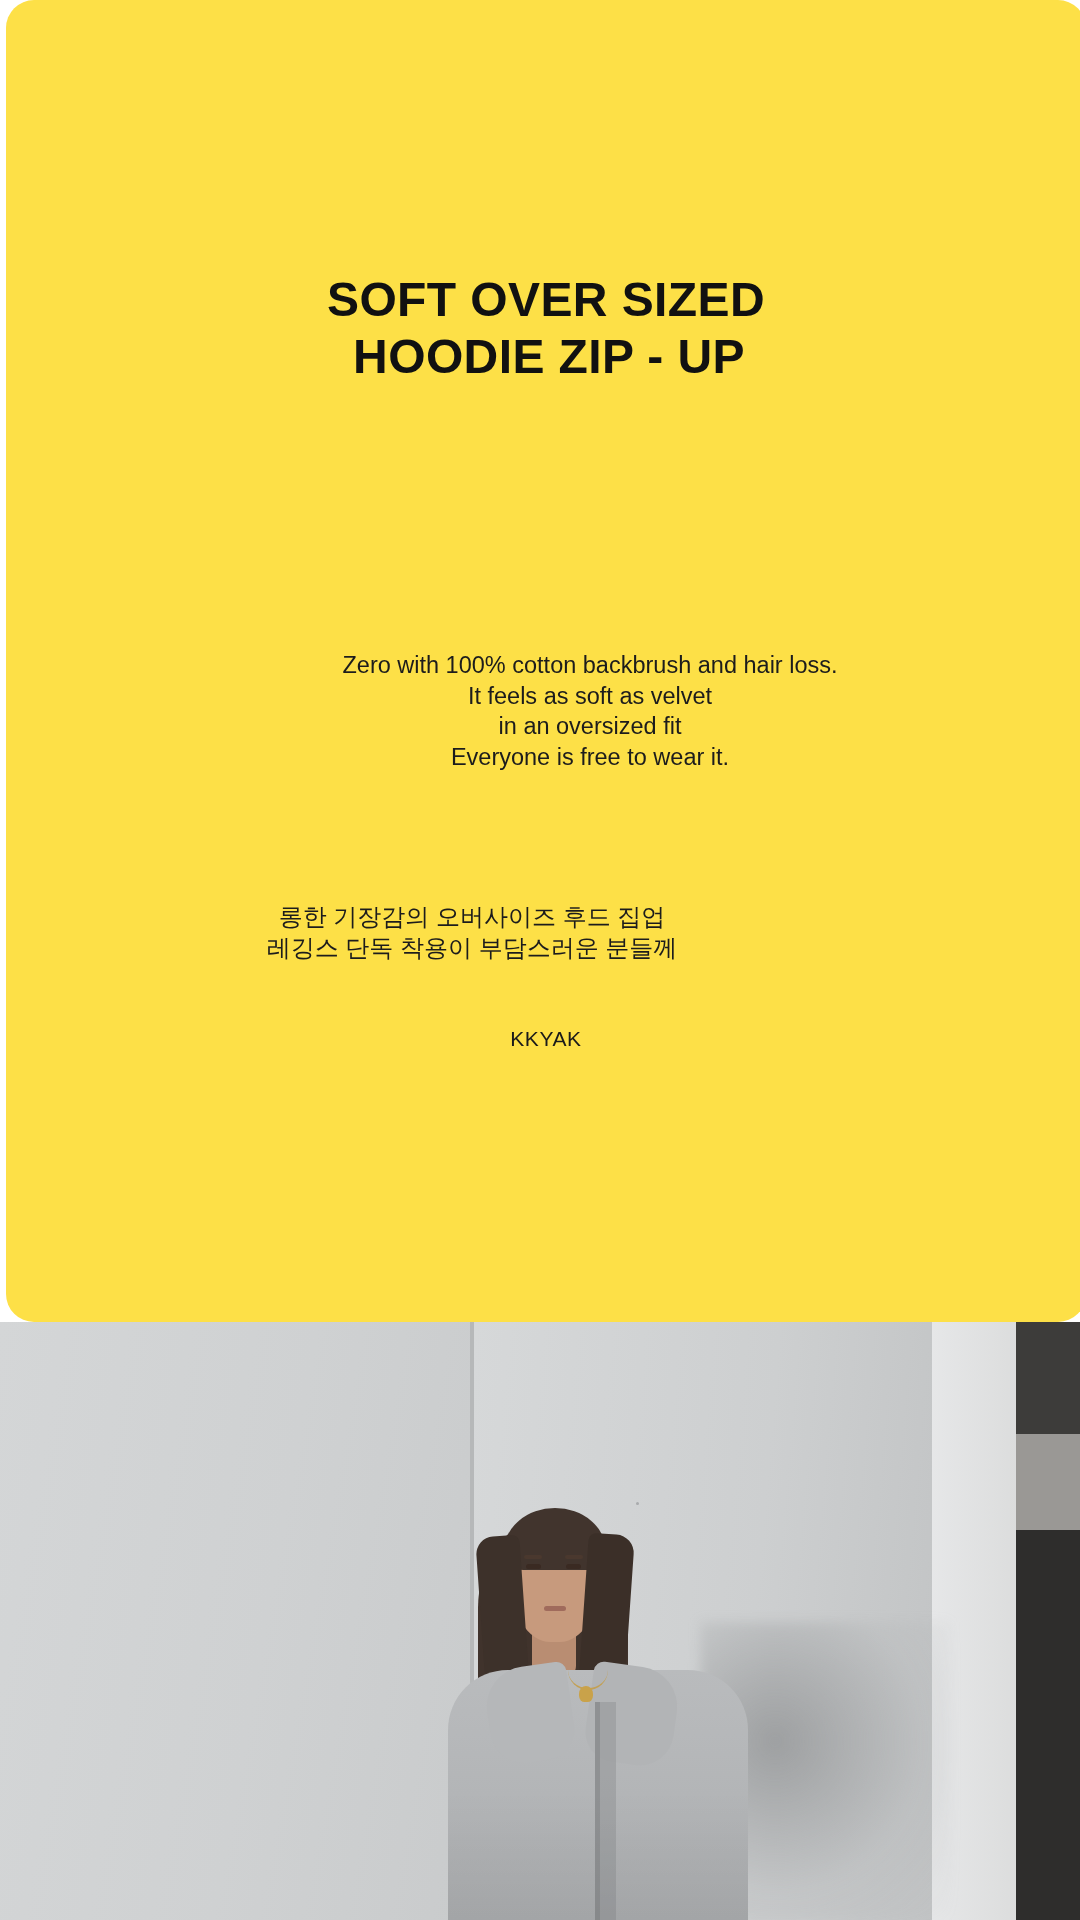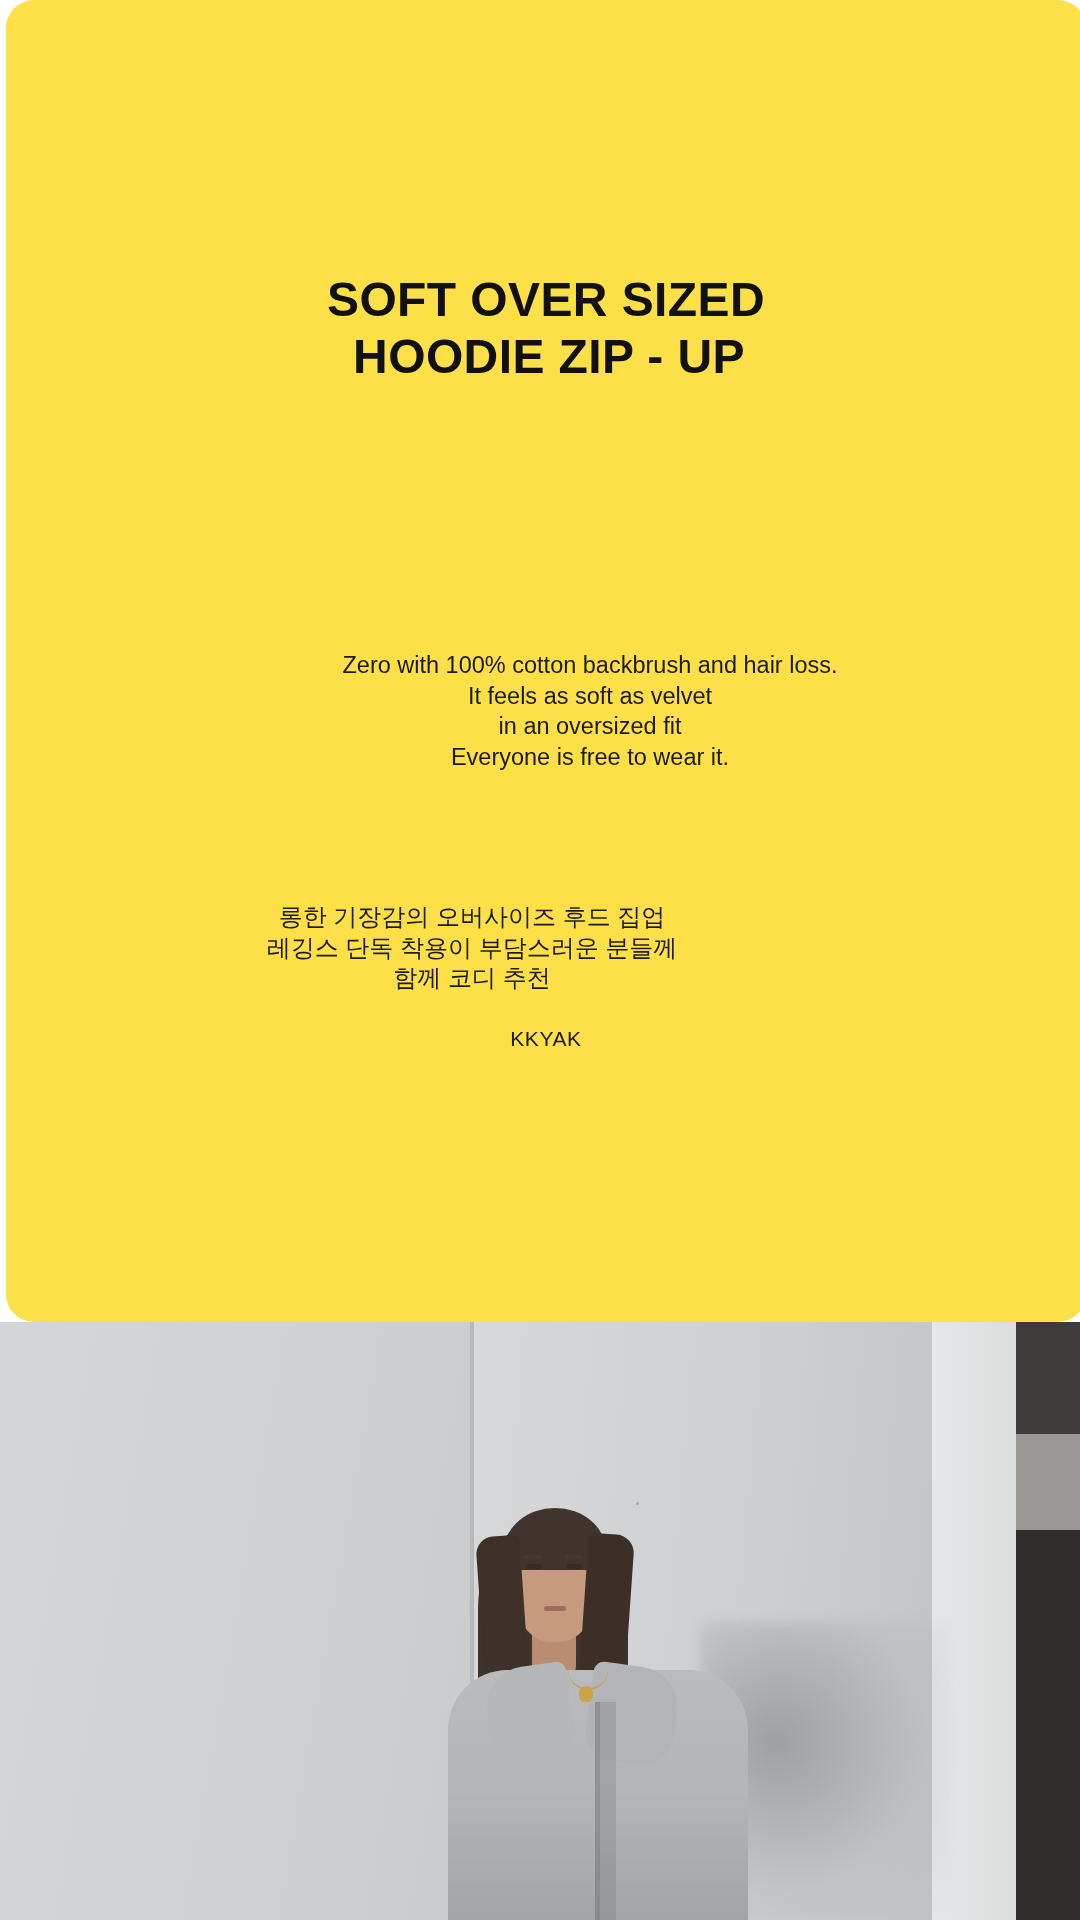--- a/index.html
+++ b/index.html
@@ -300,21 +300,20 @@
     <div class="desc">
       <span class="ln">Zero with 100% cotton backbrush and hair loss.</span>
       <span class="ln">It feels as soft as velvet</span>
       <span class="ln">in an oversized fit</span>
       <span class="ln">Everyone is free to wear it.</span>
     </div>
 
     <div class="desc-kr">
       <span class="ln">롱한 기장감의 오버사이즈 후드 집업</span>
       <span class="ln">레깅스 단독 착용이 부담스러운 분들께</span>
-      <span class="ln">함께 코디 추천</span>
     </div>
 
     <div class="brand">KKYAK</div>
 
   </section>
 
   <section class="photo">
     <div class="wall-left"></div>
     <div class="wall-seam"></div>
     <div class="wall-mid"></div>

